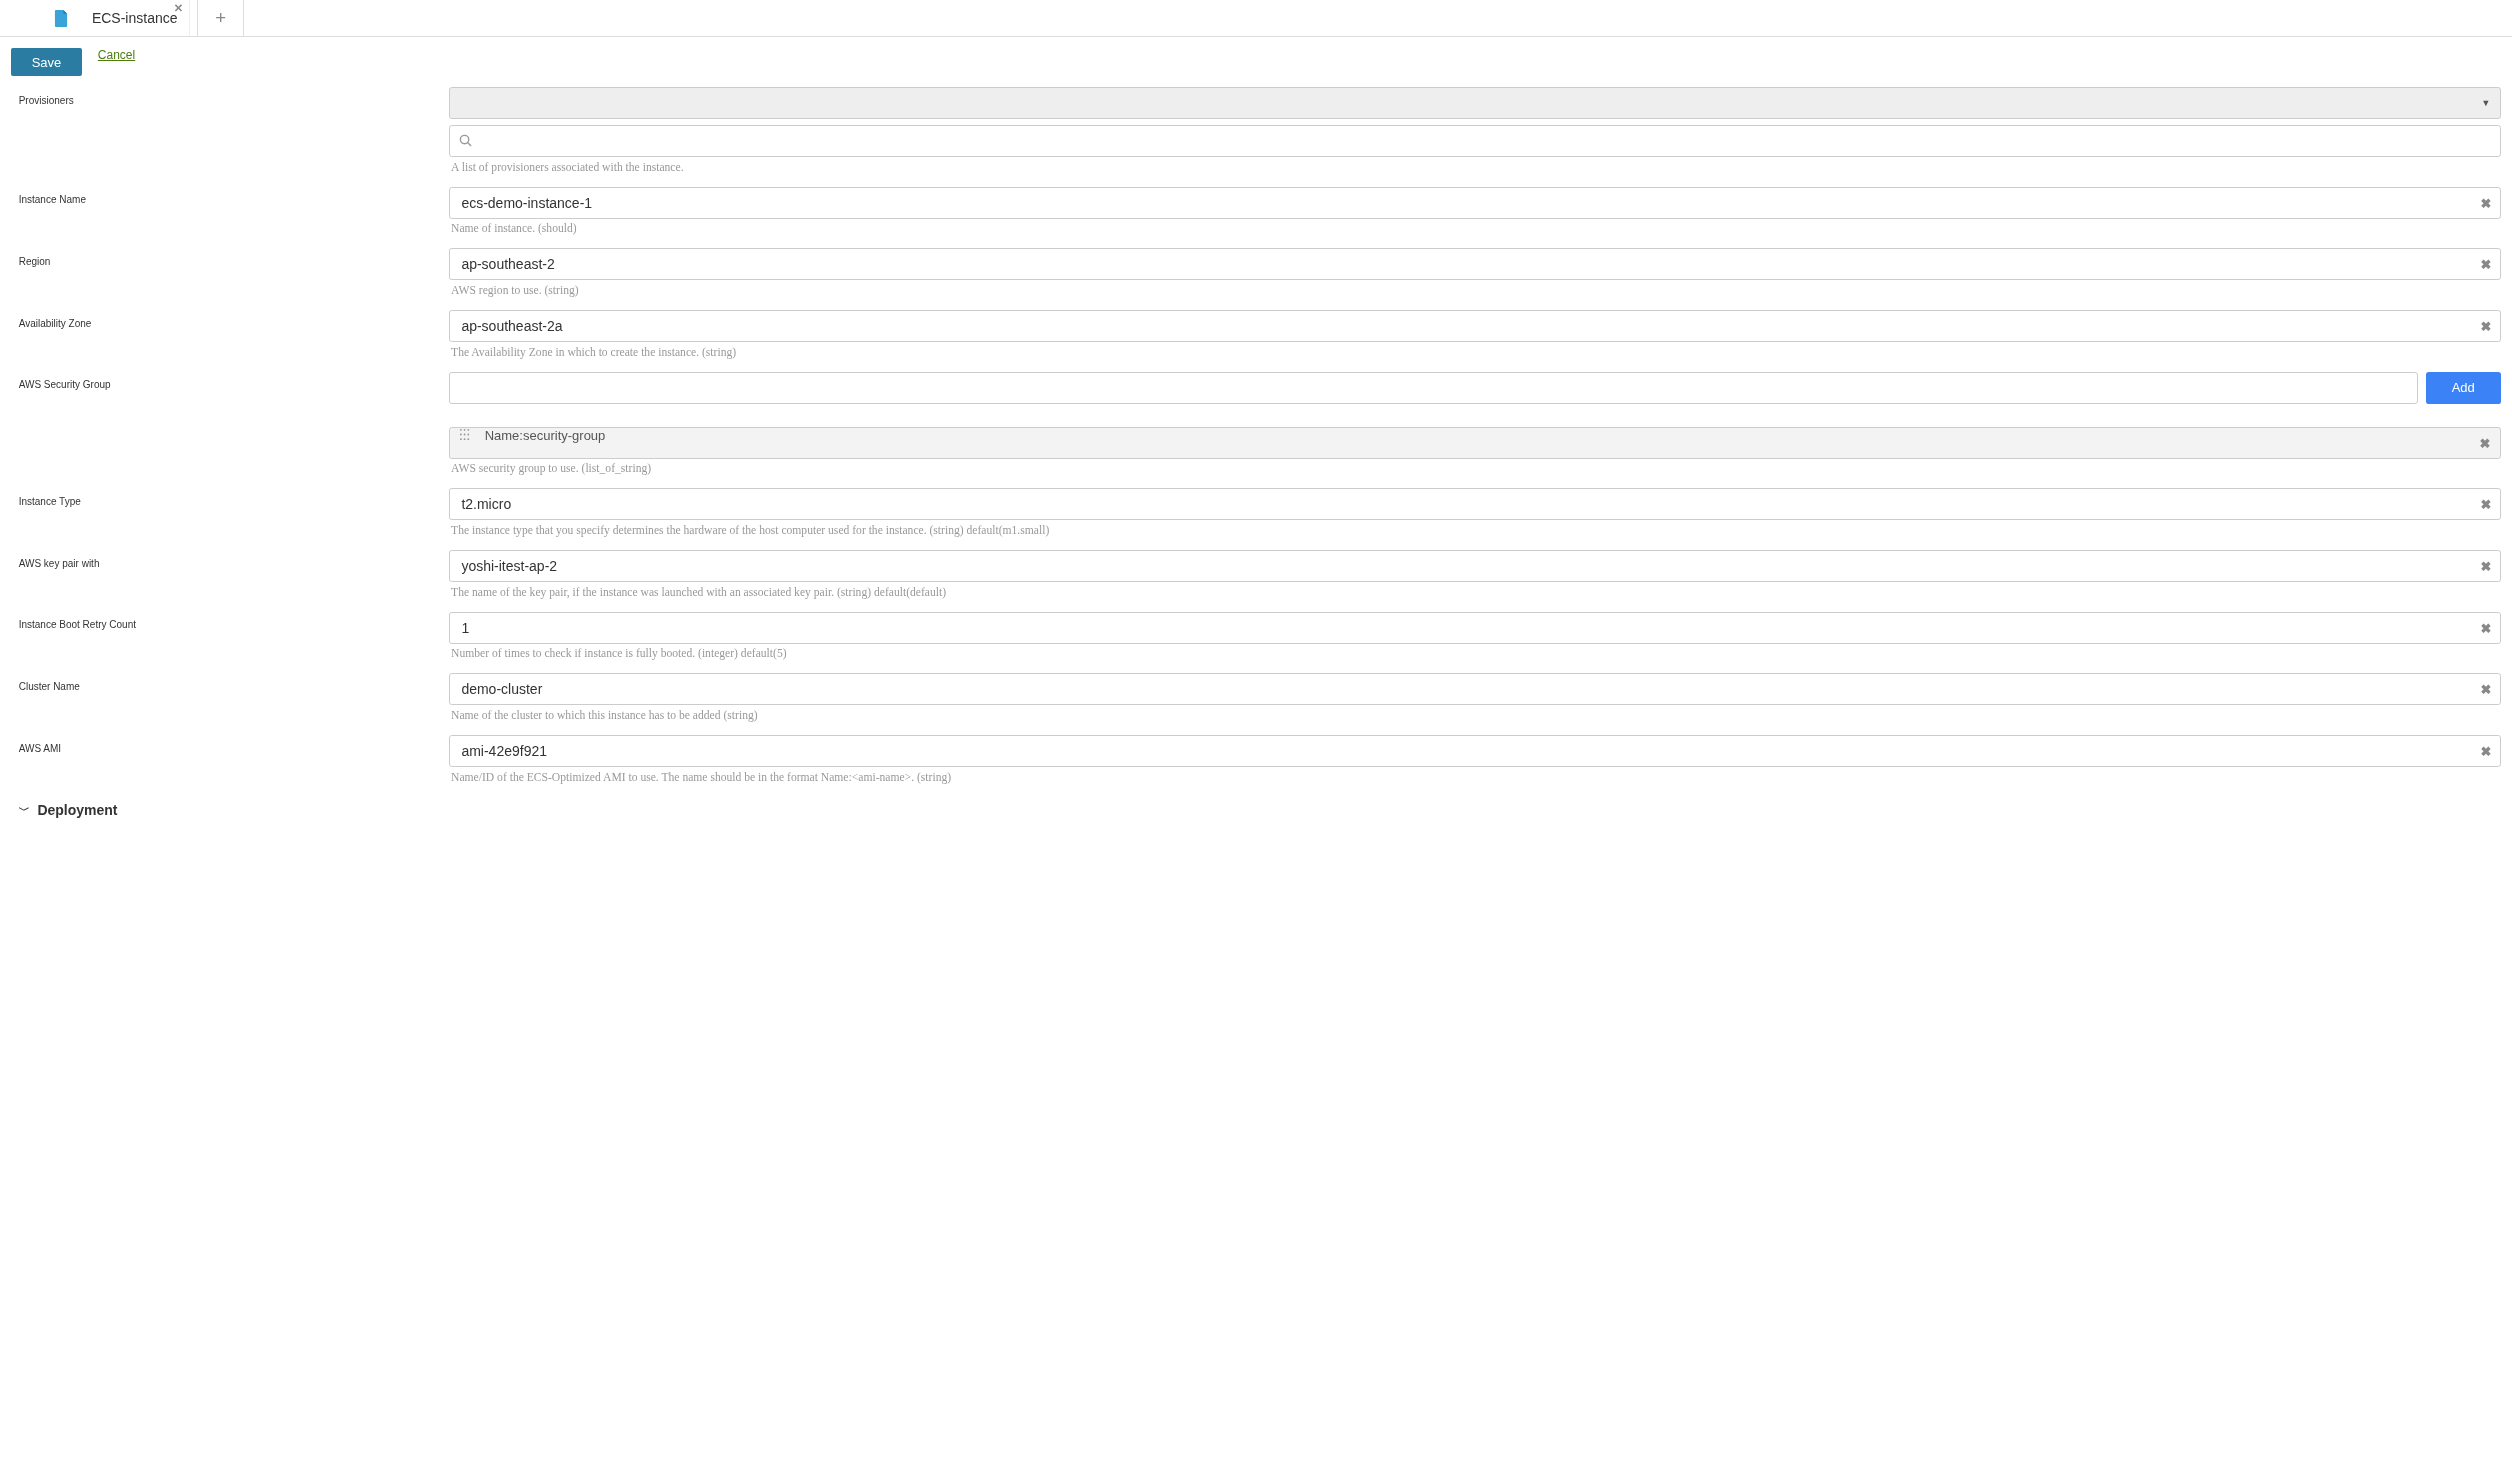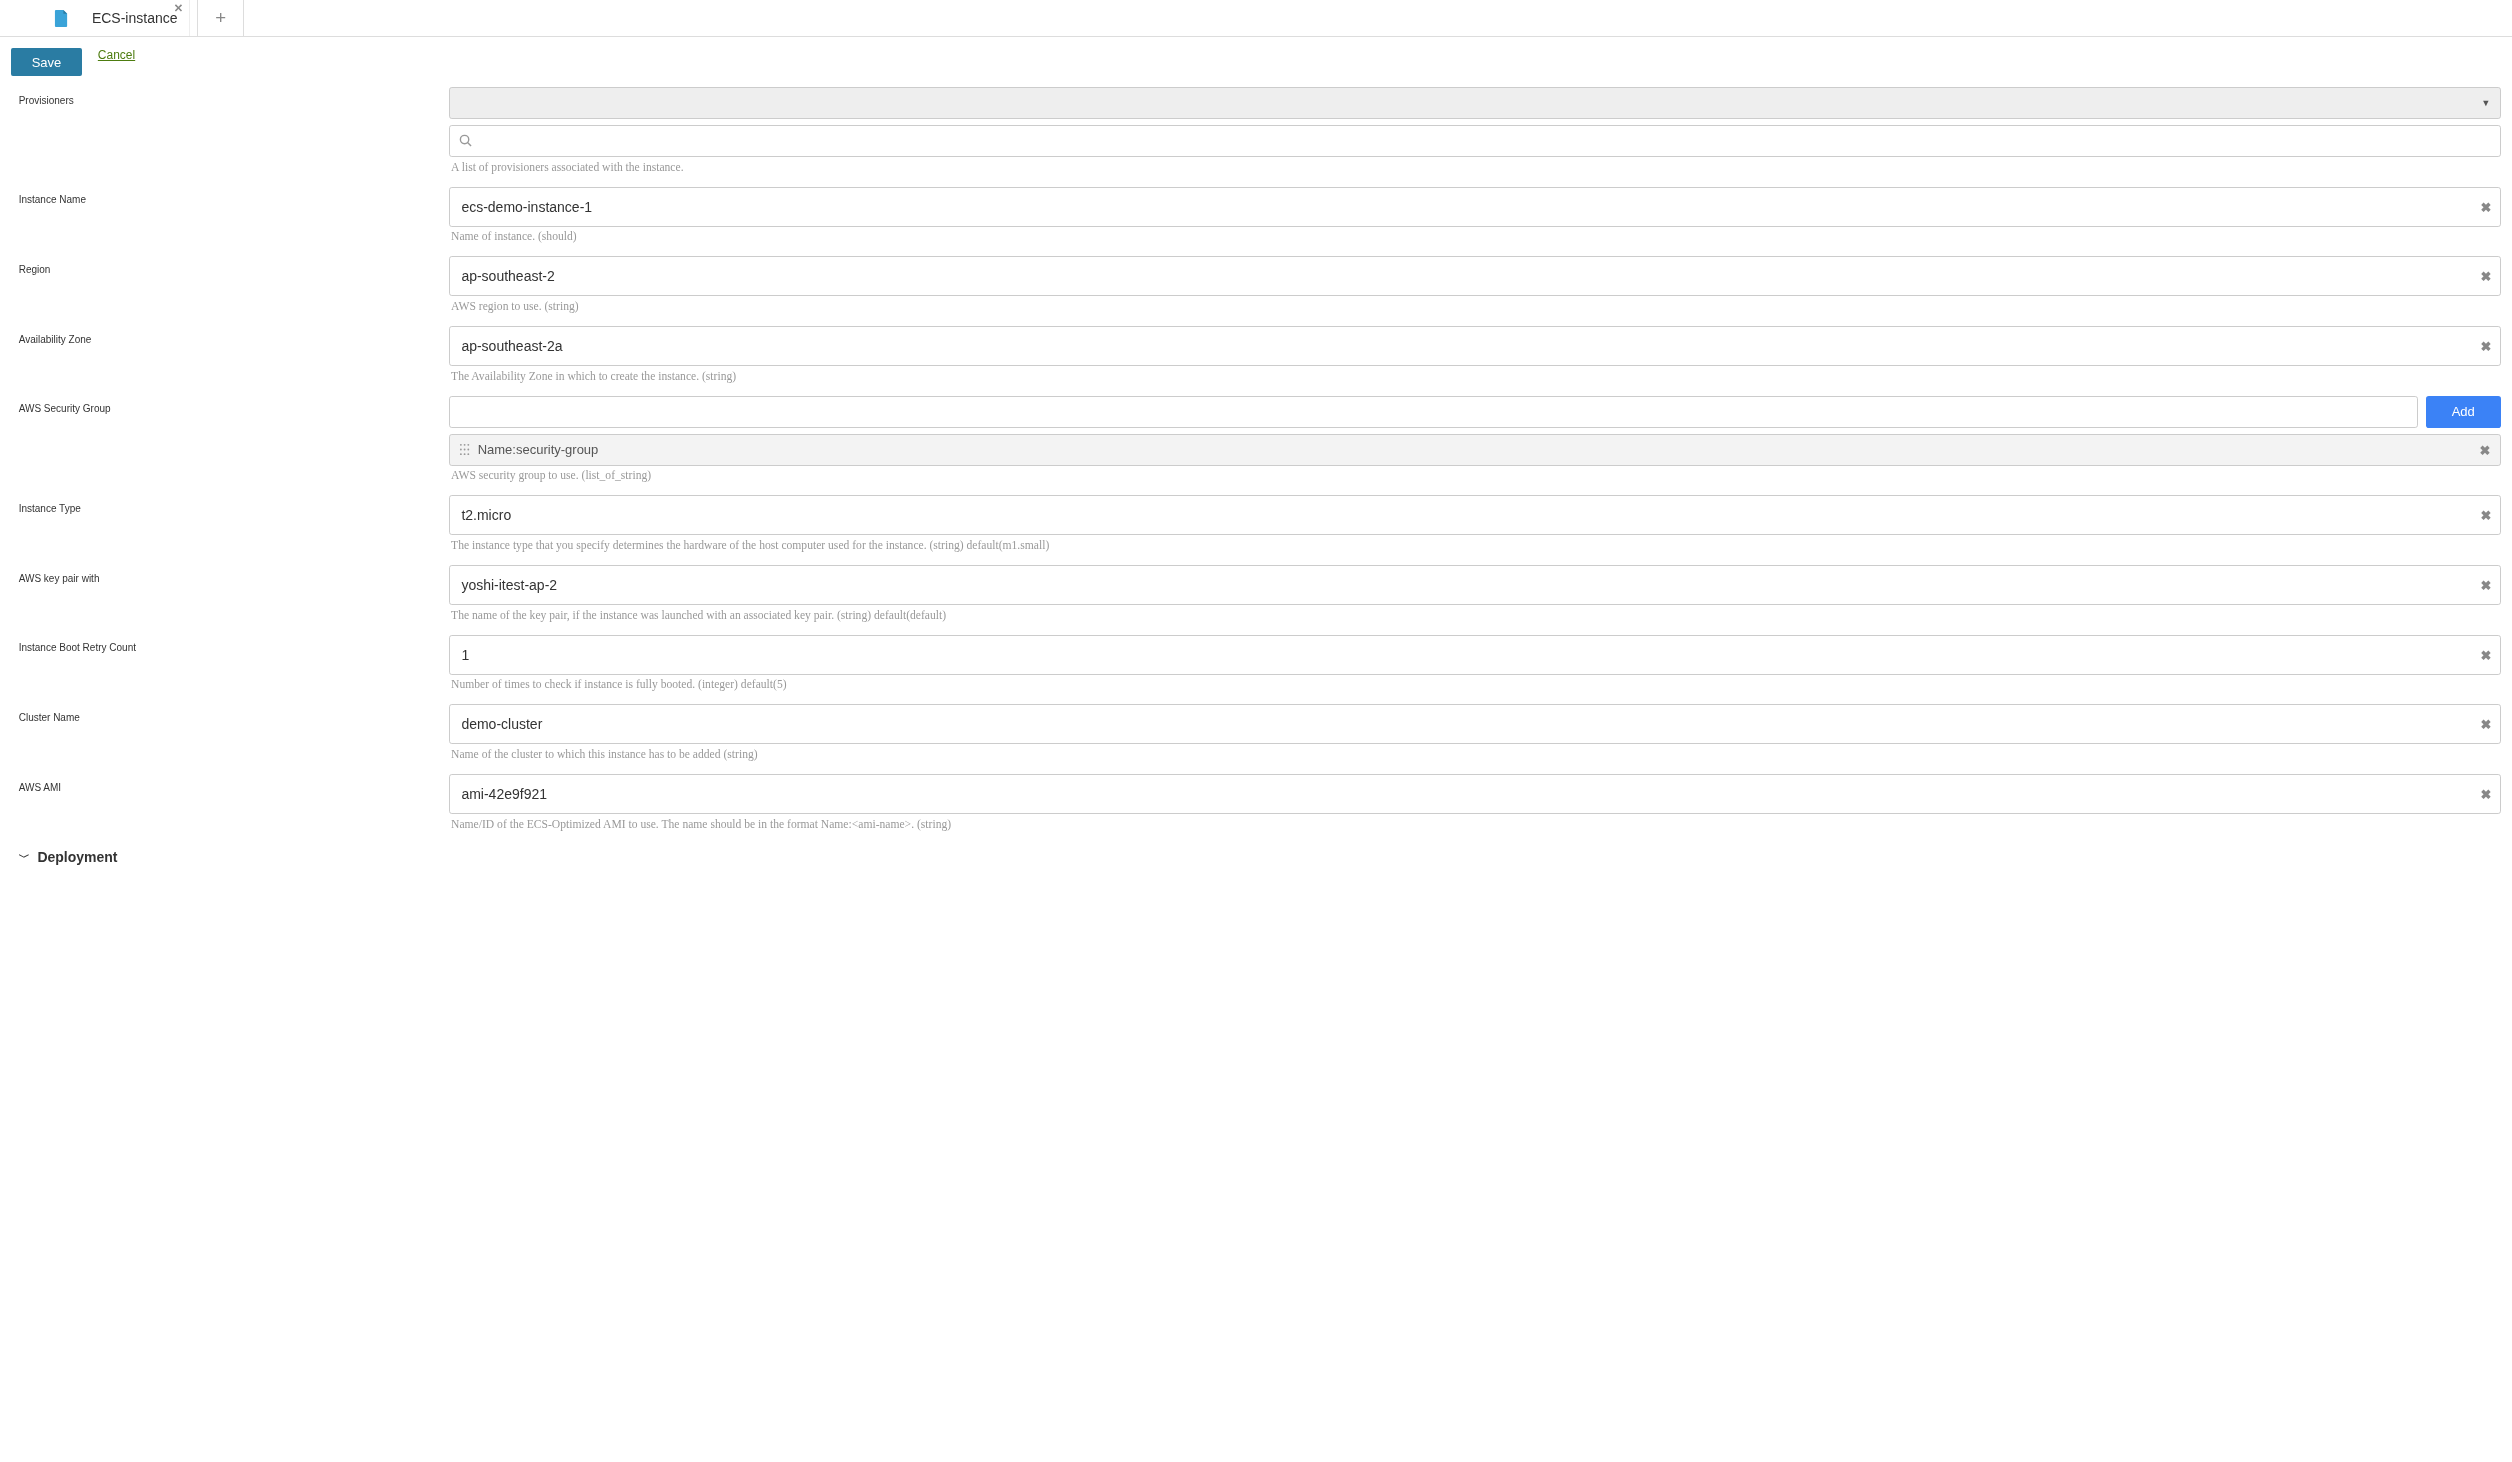--- a/index.html
+++ b/index.html
@@ -95,21 +95,21 @@
   }
   .form-field-col {
     flex: 1;
     min-width: 0;
   }
   .input-wrap {
     position: relative;
   }
   .input-wrap input[type=text] {
     width: 100%;
-    height: 40px;
+    height: 32px;
     padding: 5.6px 32px 5.6px 11.2px;
     font-size: 14px;
     border: 0.9px solid #ccc;
     border-radius: 2.8px;
     color: #333;
   }
   .input-wrap .clear-x {
     position: absolute;
     right: 9.3px;
     top: 50%;
@@ -168,29 +168,29 @@
     background:#3b82f6;
     color:#fff;
     border:none;
     border-radius:2.8px;
     padding: 0 26px;
     height:32px;
     font-size:13px;
     cursor:pointer;
   }
   .sg-item {
-    margin-top:6px;
+    margin-top:23px;
     height:32px;
     border:0.9px solid #ccc;
     border-radius:2.8px;
     background:#f3f3f3;
     display:flex;
-    align-items:center;
+    align-items:flex-start;
     padding:0 9.3px;
-    gap:7px;
+    gap:14px;
     position:relative;
     color:#555;
   }
   .sg-item .drag svg{display:block;}
   .sg-item .sg-remove {
     position:absolute;
     right:9.3px;
     top:50%;
     transform:translateY(-50%);
     color:#888;

